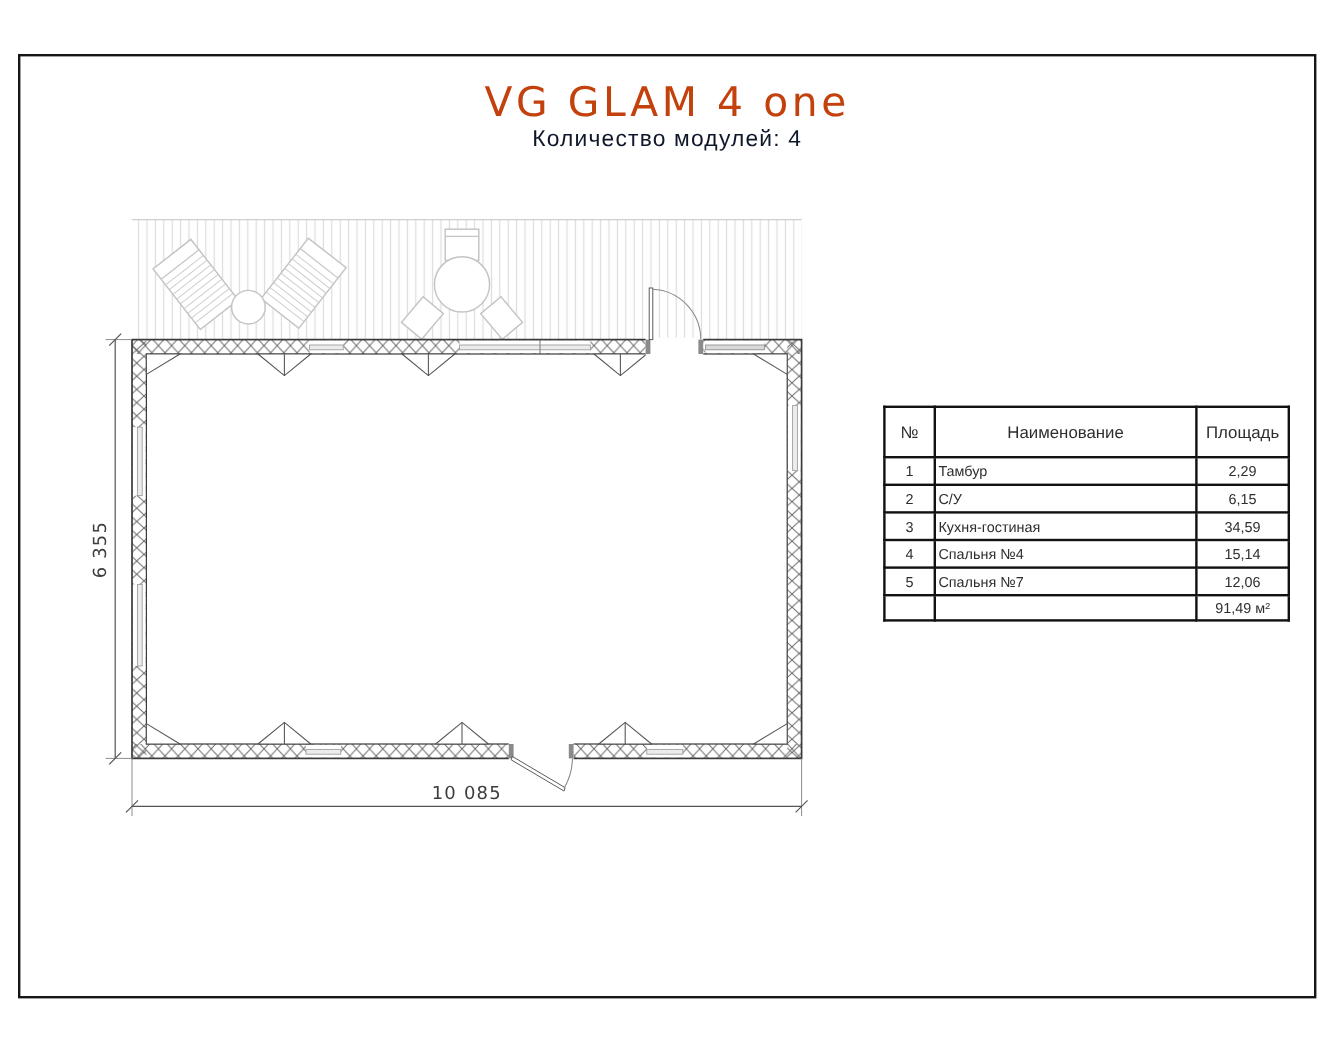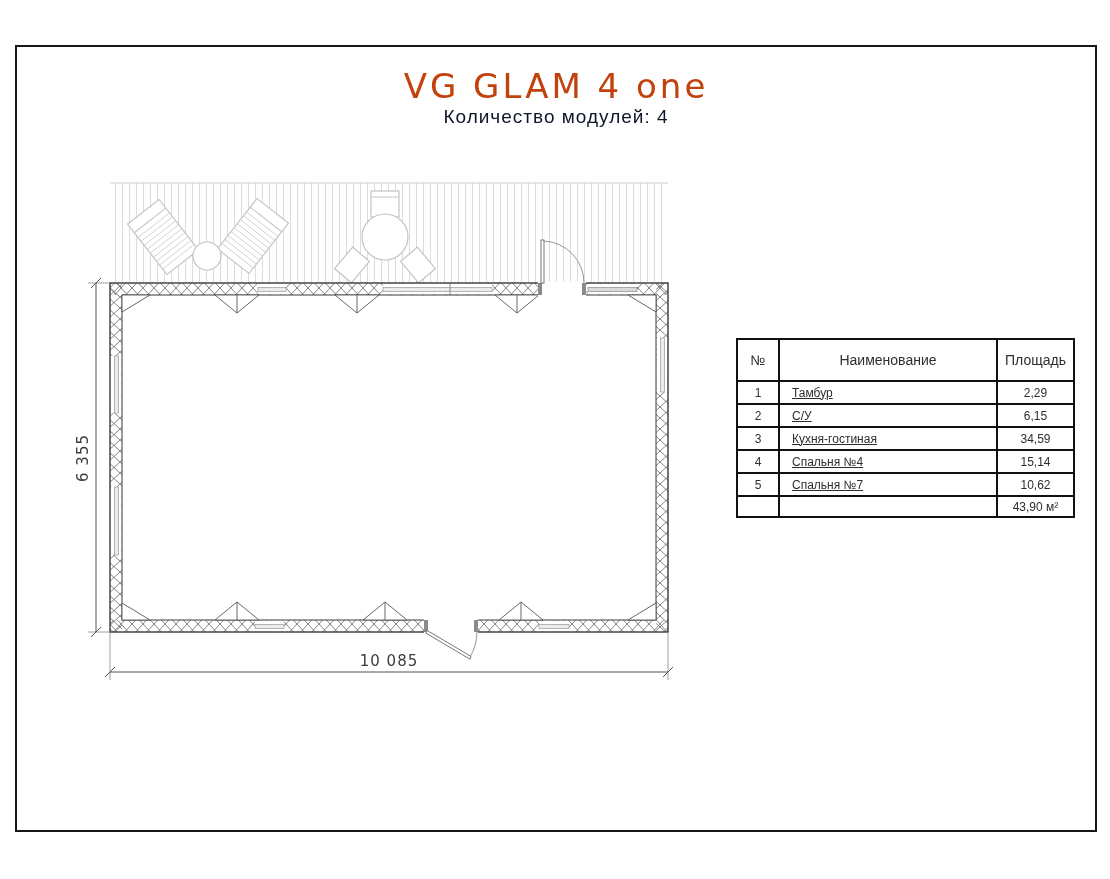--- a/index.html
+++ b/index.html
@@ -17,21 +17,21 @@
   .dimtext{font-size:15px;letter-spacing:1px;fill:#3d3d3d;
            font-family:"DejaVu Sans", sans-serif;}
   table.areas{position:absolute;left:736px;top:338px;width:337px;
               border-collapse:collapse;table-layout:fixed;background:#fff;}
   table.areas th, table.areas td{border:2px solid #111;overflow:hidden;
               white-space:nowrap;font-family:"Liberation Sans", sans-serif;}
   table.areas th{height:38px;font-size:14px;font-weight:400;text-align:center;vertical-align:middle;}
   table.areas td{height:19px;font-size:12px;vertical-align:middle;}
   col.c-num{width:42px;} col.c-name{width:218px;} col.c-area{width:77px;}
   td.num, td.area{text-align:center;}
-  td.name{text-align:left;padding-left:12px;text-decoration:underline;}
+  td.name{text-align:left;padding-left:2px;}
   tr.total td{height:17px;}
 </style>
 </head>
 <body>
 
 <div class="frame"></div>
 
 <div class="title">VG GLAM 4 one</div>
 <div class="subtitle">Количество модулей: 4</div>
 
@@ -196,23 +196,23 @@
     <td class="area">34,59</td>
   </tr>
       <tr>
     <td class="num">4</td>
     <td class="name">Спальня №4</td>
     <td class="area">15,14</td>
   </tr>
       <tr>
     <td class="num">5</td>
     <td class="name">Спальня №7</td>
-    <td class="area">10,62</td>
+    <td class="area">12,06</td>
   </tr>
     </tbody>
   <tbody>
     <tr class="total">
       <td class="num"></td>
       <td class="name"></td>
-      <td class="area">43,90 м²</td>
+      <td class="area">91,49 м²</td>
     </tr>
   </tbody>
 </table>
 
 </body></html>

